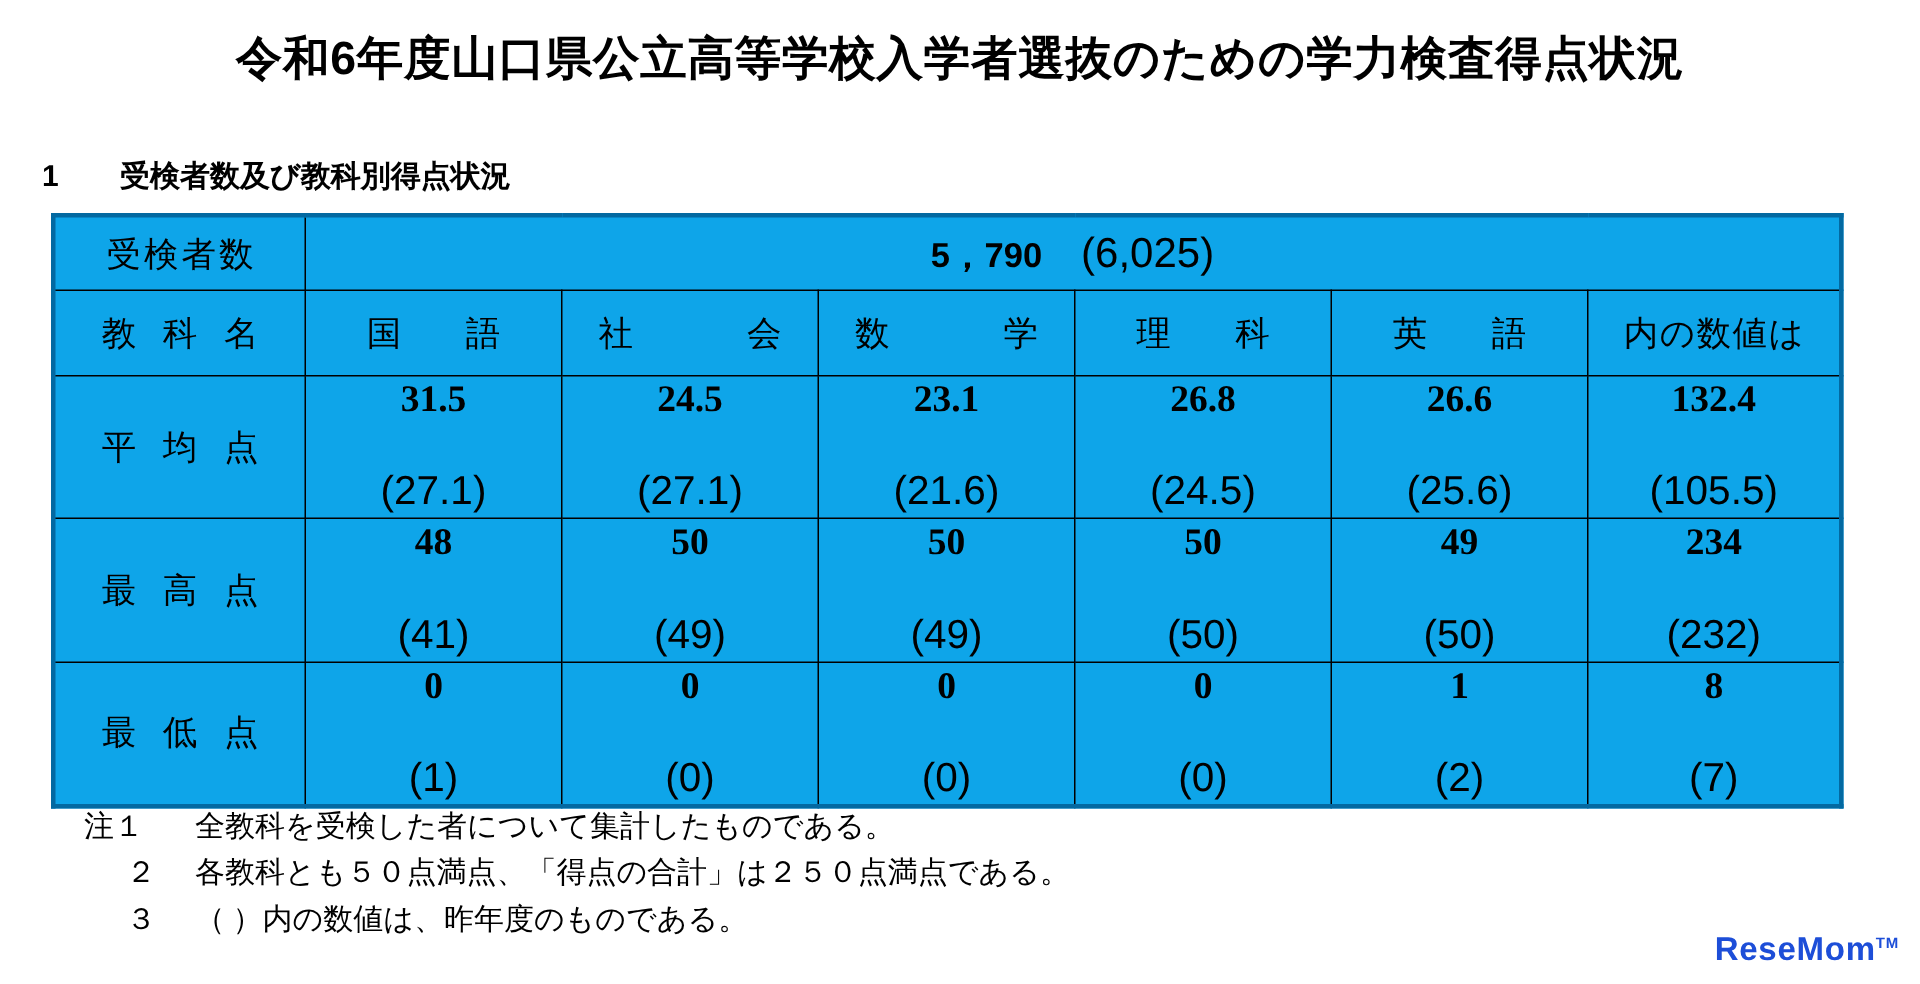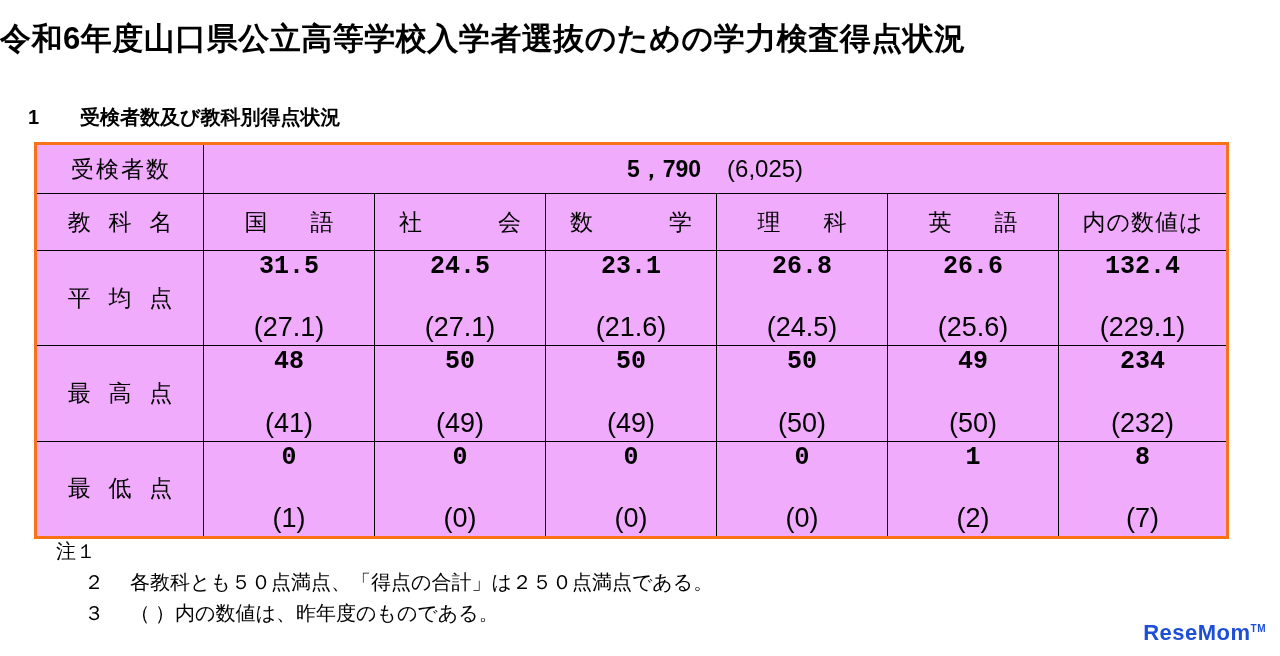--- a/index.html
+++ b/index.html
@@ -19,21 +19,21 @@
     position: relative;
     width: 1280px;
     height: 656px;
     box-sizing: border-box;
   }
   .doc-title {
     position: absolute;
     left: 0;
     top: 18px;
     width: 1280px;
-    text-align: left;
+    text-align: center;
     font-size: 31px;
     font-weight: bold;
     letter-spacing: 0.5px;
     font-family: "Liberation Sans", "DejaVu Sans", sans-serif;
     white-space: nowrap;
   }
   .section-heading {
     position: absolute;
     left: 28px;
     top: 104px;
@@ -46,22 +46,22 @@
     display: inline-block;
     width: 52px;
   }
   table.score-table {
     position: absolute;
     left: 34px;
     top: 142px;
     width: 1194px;
     border-collapse: collapse;
     table-layout: fixed;
-    border: 3px solid #f97316;
-    background: #f0abfc;
+    border: 3px solid #0369a1;
+    background: #0ea5e9;
   }
   table.score-table td {
     border: 1px solid #000;
     text-align: center;
     vertical-align: middle;
     padding: 0;
     font-size: 23px;
   }
   .col-label { width: 168px; }
   .col-sub   { width: 171px; }
@@ -79,35 +79,35 @@
   .r-subject td { height: 56px; }
   .r-data td { height: 86px; }
 
   .count-cell {
     font-size: 26px;
     font-weight: bold;
     font-family: "Liberation Sans", "DejaVu Sans", sans-serif;
   }
   .count-cell .prev {
     font-weight: normal;
-    font-size: 24px;
+    font-size: 28px;
     margin-left: 26px;
   }
   .subject {
     font-size: 23px;
     letter-spacing: 10px;
     text-indent: 10px;
   }
   .subject.nospace { letter-spacing: 1px; text-indent: 1px; }
 
   .cur {
     display: block;
     font-weight: bold;
     font-size: 25px;
-    font-family: Liberation Mono, monospace;
+    font-family: Liberation Serif, serif;
     line-height: 1.25;
   }
   .prev-val {
     display: block;
     font-size: 27px;
     line-height: 1.3;
     font-family: Liberation Sans, sans-serif;
     margin-top: 28px;
   }
 
@@ -201,21 +201,21 @@
         <td>
           <span class="cur">26.8</span>
           <span class="prev-val">(24.5)</span>
         </td>
         <td>
           <span class="cur">26.6</span>
           <span class="prev-val">(25.6)</span>
         </td>
         <td>
           <span class="cur">132.4</span>
-          <span class="prev-val">(229.1)</span>
+          <span class="prev-val">(105.5)</span>
         </td>
       </tr>
 
       <tr class="r-data">
         <td class="rowlabel">最 高 点</td>
         <td>
           <span class="cur">48</span>
           <span class="prev-val">(41)</span>
         </td>
         <td>
@@ -266,20 +266,21 @@
           <span class="cur">8</span>
           <span class="prev-val">(7)</span>
         </td>
       </tr>
     </tbody>
   </table>
 
   <div class="notes">
     <div class="note-row">
       <span class="note-label">注１</span>
+      <span>全教科を受検した者について集計したものである。</span>
     </div>
     <div class="note-row">
       <span class="note-label indent">２</span>
       <span>各教科とも５０点満点、「得点の合計」は２５０点満点である。</span>
     </div>
     <div class="note-row">
       <span class="note-label indent">３</span>
       <span>（ ）内の数値は、昨年度のものである。</span>
     </div>
   </div>

